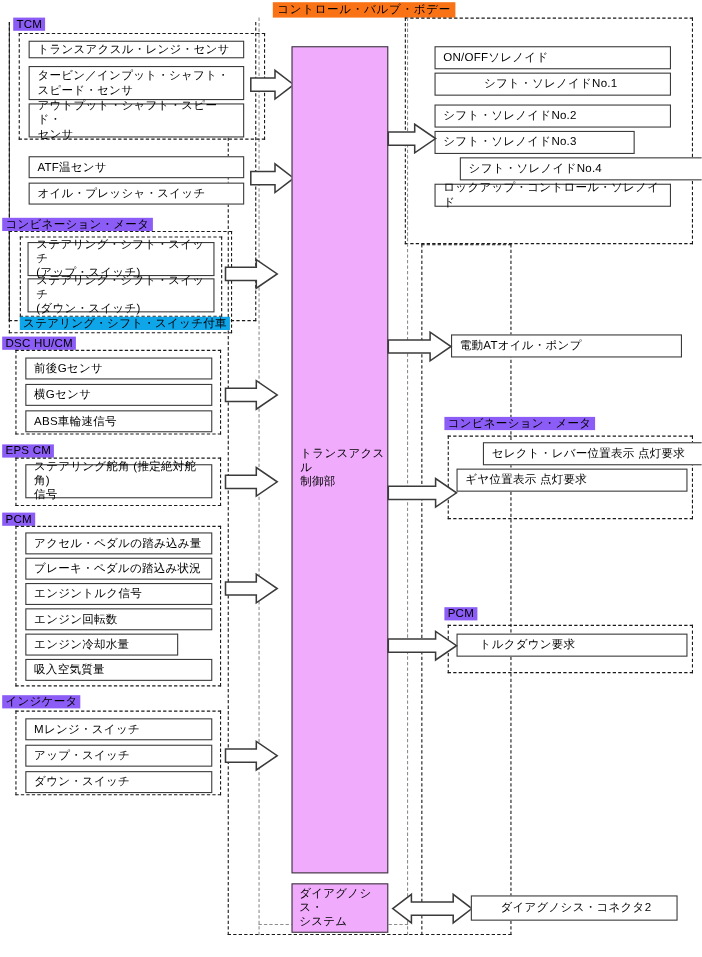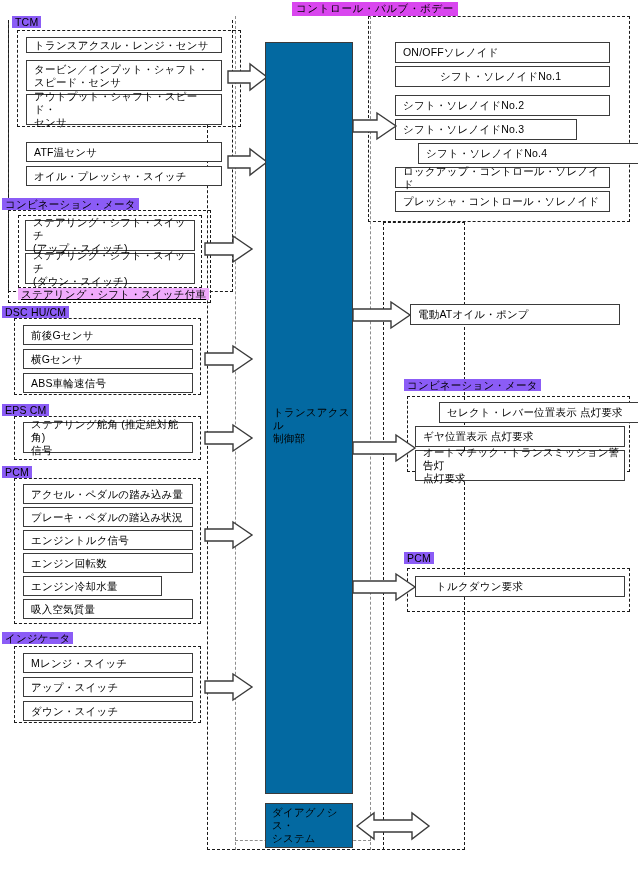--- a/index.html
+++ b/index.html
@@ -63,33 +63,32 @@
     white-space:nowrap;
     background:#8b5cf6;
     padding:0 3px;
   }
   .title{
     position:absolute;
     font-size:10.5px;
     color:#000;
     letter-spacing:0.6px;
     white-space:nowrap;
-    background:#d946ef;
+    background:#f97316;
     padding:0 4px;
-    margin-left:44px;
   }
   
   .arrow{position:absolute;}
   .arrow svg{display:block;overflow:visible;}
   
   .ctrl{
     position:absolute;
     box-sizing:border-box;
     border:1.5px solid #3b3b3b;
-    background:#0369a1;
+    background:#f0abfc;
     font-size:10.5px;
     line-height:13px;
     color:#000;
     padding:0 6px;
     display:flex;
     align-items:center;
     white-space:pre-line;
     letter-spacing:0.2px;
   }
 </style>
@@ -142,21 +141,21 @@
   </div>
 
   <div class="label" style="left:2px;top:198px;">コンビネーション・メータ</div>
   <div class="dash" style="left:8px;top:210px;width:203px;height:93px;"></div>
   <div class="dash" style="left:18px;top:215px;width:184px;height:73px;"></div>
 
   <div class="box two-line" style="left:25px;top:220px;width:170px;height:31px;">ステアリング・シフト・スイッチ
 (アップ・スイッチ)</div>
   <div class="box two-line" style="left:25px;top:253px;width:170px;height:31px;">ステアリング・シフト・スイッチ
 (ダウン・スイッチ)</div>
-  <div class="label" style="left:18px;top:288px;background:#f0abfc;text-decoration:underline;">ステアリング・シフト・スイッチ付車</div>
+  <div class="label" style="left:18px;top:288px;background:#0ea5e9;">ステアリング・シフト・スイッチ付車</div>
 
   <div class="arrow" style="left:205px;top:235px;">
     <svg width="48" height="28" viewBox="0 0 48 28">
       <polygon points="0,8 28,8 28,1 47,14 28,27 28,20 0,20" fill="#ffffff" stroke="#3b3b3b" stroke-width="1.4"></polygon>
     </svg>
   </div>
 
   <div class="label" style="left:2px;top:306px;">DSC HU/CM</div>
   <div class="dash" style="left:14px;top:318px;width:187px;height:77px;"></div>
 
@@ -217,50 +216,48 @@
 
   <div class="ctrl two-line" style="left:265px;top:803px;width:88px;height:45px;">ダイアグノシス・
 システム</div>
 
   <div class="arrow" style="left:357px;top:810px;">
     <svg width="72" height="32" viewBox="0 0 72 32">
       <polygon points="0,16 17,3 17,10 55,10 55,3 72,16 55,29 55,22 17,22 17,29" fill="#ffffff" stroke="#3b3b3b" stroke-width="1.4"></polygon>
     </svg>
   </div>
 
+  <div class="box" style="left:428px;top:814px;width:188px;height:23px;justify-content:center;">ダイアグノシス・コネクタ2</div>
 
   <div class="box" style="left:395px;top:42px;width:215px;height:21px;">ON/OFFソレノイド</div>
   <div class="box" style="left:395px;top:66px;width:215px;height:21px;padding-left:44px;">シフト・ソレノイドNo.1</div>
   <div class="box" style="left:395px;top:95px;width:215px;height:21px;">シフト・ソレノイドNo.2</div>
   <div class="box" style="left:395px;top:119px;width:182px;height:21px;">シフト・ソレノイドNo.3</div>
   <div class="box" style="left:418px;top:143px;width:247px;height:21px;">シフト・ソレノイドNo.4</div>
   <div class="box" style="left:395px;top:167px;width:215px;height:21px;">ロックアップ・コントロール・ソレノイド</div>
-  <div class="box" style="left:395px;top:191px;width:215px;height:21px;">プレッシャ・コントロール・ソレノイド</div>
 
   <div class="arrow" style="left:353px;top:112px;">
     <svg width="44" height="28" viewBox="0 0 44 28">
       <polygon points="0,8 24,8 24,1 43,14 24,27 24,20 0,20" fill="#ffffff" stroke="#3b3b3b" stroke-width="1.4"></polygon>
     </svg>
   </div>
 
   <div class="box" style="left:410px;top:304px;width:210px;height:21px;">電動ATオイル・ポンプ</div>
 
   <div class="arrow" style="left:353px;top:301px;">
     <svg width="58" height="28" viewBox="0 0 58 28">
       <polygon points="0,8 38,8 38,1 57,14 38,27 38,20 0,20" fill="#ffffff" stroke="#3b3b3b" stroke-width="1.4"></polygon>
     </svg>
   </div>
 
   <div class="label" style="left:404px;top:379px;">コンビネーション・メータ</div>
   <div class="dash" style="left:407px;top:396px;width:223px;height:76px;"></div>
 
   <div class="box" style="left:439px;top:402px;width:228px;height:21px;">セレクト・レバー位置表示 点灯要求</div>
   <div class="box" style="left:415px;top:426px;width:210px;height:21px;">ギヤ位置表示 点灯要求</div>
-  <div class="box two-line" style="left:415px;top:450px;width:210px;height:31px;">オートマチック・トランスミッション警告灯
-点灯要求</div>
 
   <div class="arrow" style="left:353px;top:434px;">
     <svg width="63" height="28" viewBox="0 0 63 28">
       <polygon points="0,8 43,8 43,1 62,14 43,27 43,20 0,20" fill="#ffffff" stroke="#3b3b3b" stroke-width="1.4"></polygon>
     </svg>
   </div>
 
   <div class="label" style="left:404px;top:552px;">PCM</div>
   <div class="dash" style="left:407px;top:568px;width:223px;height:44px;"></div>
   <div class="box" style="left:415px;top:576px;width:210px;height:21px;padding-left:20px;">トルクダウン要求</div>

